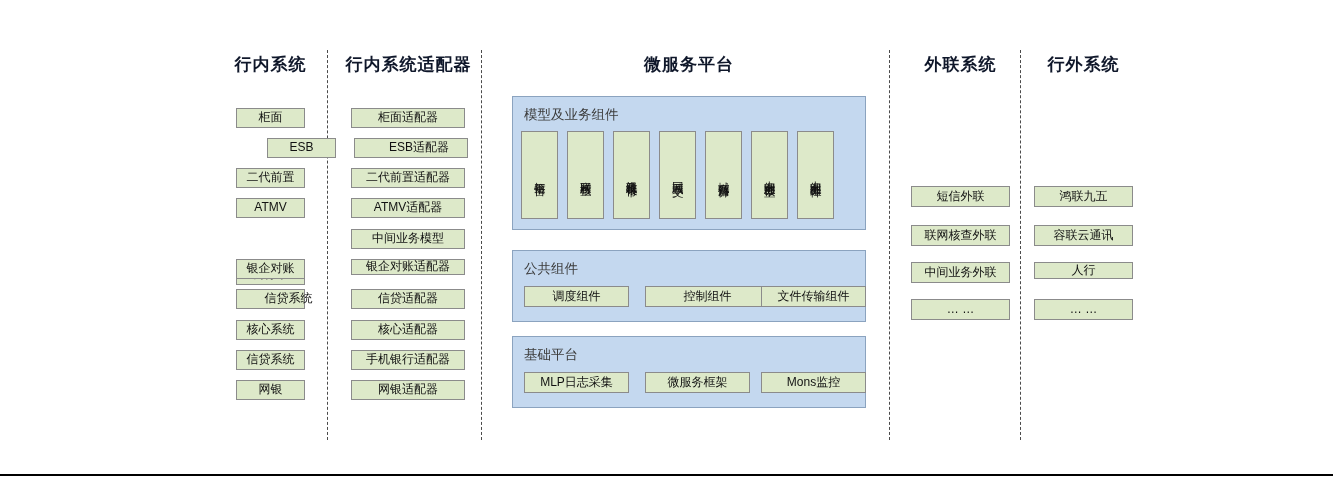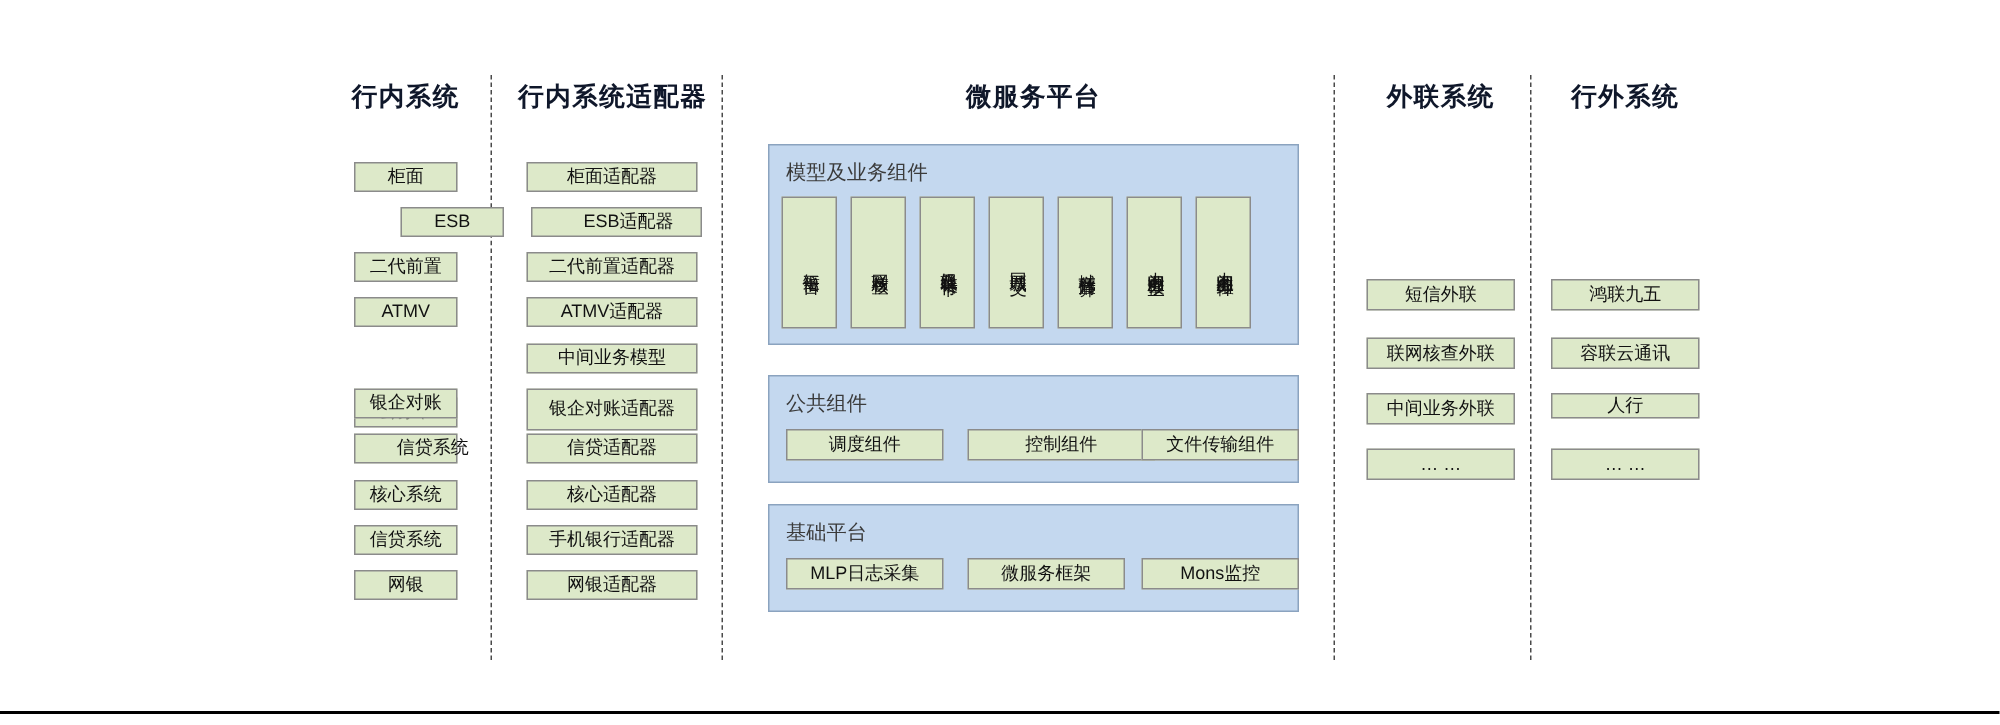--- a/index.html
+++ b/index.html
@@ -108,21 +108,21 @@
   <div class="node" style="left:236px;top:289px;width:69px;height:20px;padding-left:36px;">信贷系统</div>
   <div class="node" style="left:236px;top:320px;width:69px;height:20px;">核心系统</div>
   <div class="node" style="left:236px;top:350px;width:69px;height:20px;">信贷系统</div>
   <div class="node" style="left:236px;top:380px;width:69px;height:20px;">网银</div>
 
   <div class="node" style="left:351px;top:108px;width:114px;height:20px;">柜面适配器</div>
   <div class="node" style="left:354px;top:138px;width:114px;height:20px;padding-left:16px;">ESB适配器</div>
   <div class="node" style="left:351px;top:168px;width:114px;height:20px;">二代前置适配器</div>
   <div class="node" style="left:351px;top:198px;width:114px;height:20px;">ATMV适配器</div>
   <div class="node" style="left:351px;top:229px;width:114px;height:20px;">中间业务模型</div>
-  <div class="node" style="left:351px;top:259px;width:114px;height:28px;">银企对账适配器</div>
+  <div class="node" style="left:351px;top:259px;width:114px;height:16px;">银企对账适配器</div>
   <div class="node" style="left:351px;top:289px;width:114px;height:20px;">信贷适配器</div>
   <div class="node" style="left:351px;top:320px;width:114px;height:20px;">核心适配器</div>
   <div class="node" style="left:351px;top:350px;width:114px;height:20px;">手机银行适配器</div>
   <div class="node" style="left:351px;top:380px;width:114px;height:20px;">网银适配器</div>
 
   <div class="panel" style="left:512px;top:96px;width:354px;height:134px;"></div>
   <div class="panel-title" style="left:524px;top:106px;">模型及业务组件</div>
 
   <div class="node vert" style="left:521px;top:131px;width:37px;height:88px;">短信平台</div>
   <div class="node vert" style="left:567px;top:131px;width:37px;height:88px;">联网核查</div>

